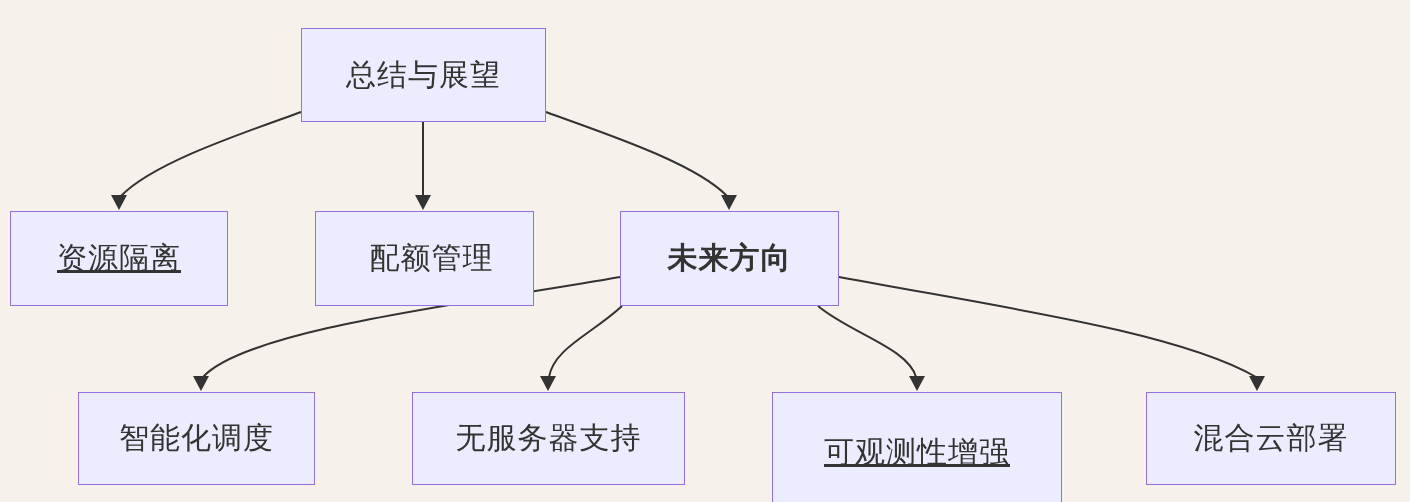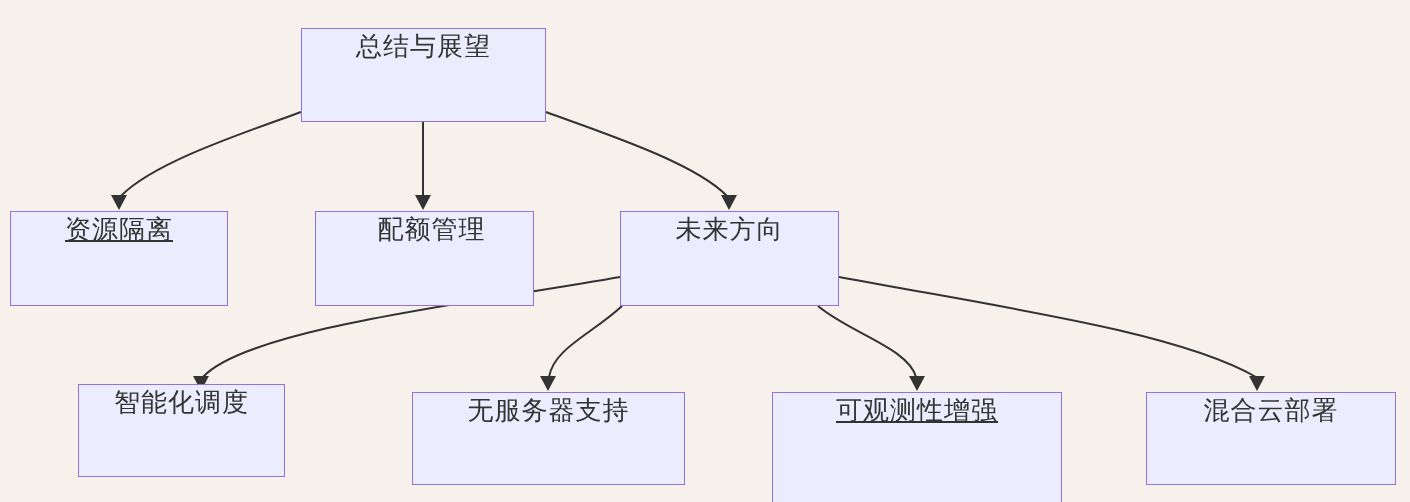--- a/index.html
+++ b/index.html
@@ -36,32 +36,33 @@
     fill:var(--edge);
     stroke:none;
   }
   .node{
     position:absolute;
     z-index:2;
     background:var(--node-fill);
     border:1.5px solid var(--node-border);
     box-sizing:border-box;
     display:flex;
+    align-items:center;
     justify-content:center;
     color:var(--text);
-    font-size:26px;
+    font-size:30px;
     letter-spacing:1px;
     white-space:nowrap;
   }
   
   .n-summary      {left:301px; top:28px;  width:245px; height:94px;}
   .n-resource     {left:10px;  top:211px; width:218px; height:95px;text-decoration:underline;}
   .n-quota        {left:315px; top:211px; width:219px; height:95px;padding-left:14px;}
-  .n-future       {left:620px; top:211px; width:219px; height:95px;}
-  .n-scheduling   {left:78px;  top:384px; width:207px; height:93px;}
+  .n-future       {left:620px; top:211px; width:219px; height:95px;font-weight:bold;}
+  .n-scheduling   {left:78px;  top:392px; width:237px; height:93px;}
   .n-serverless   {left:412px; top:392px; width:273px; height:93px;}
   .n-observability{left:772px; top:392px; width:290px; height:120px;text-decoration:underline;}
   .n-hybrid       {left:1132px;top:392px; width:250px; height:93px;margin-left:14px;}
 </style>
 </head>
 <body>
 
 <div class="canvas">
 
   <svg class="edge-layer" viewBox="0 0 1410 502" xmlns="http://www.w3.org/2000/svg">

